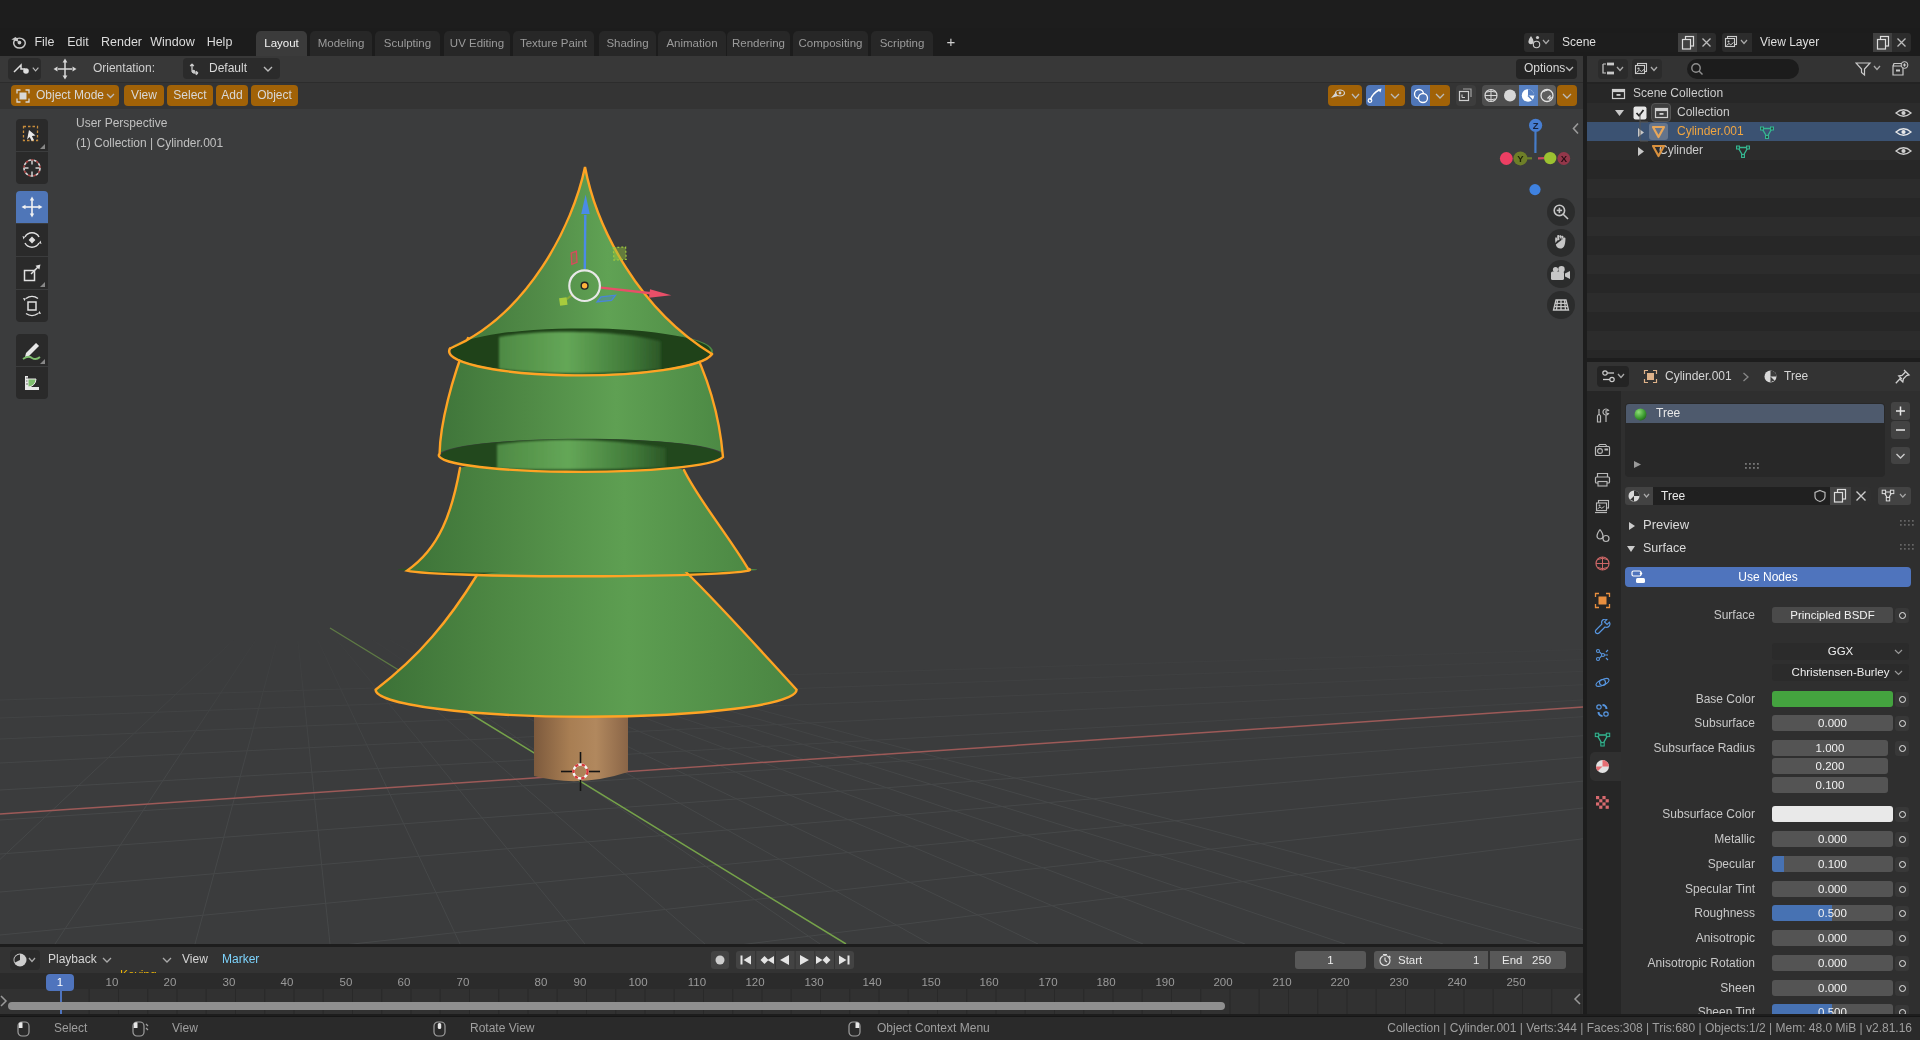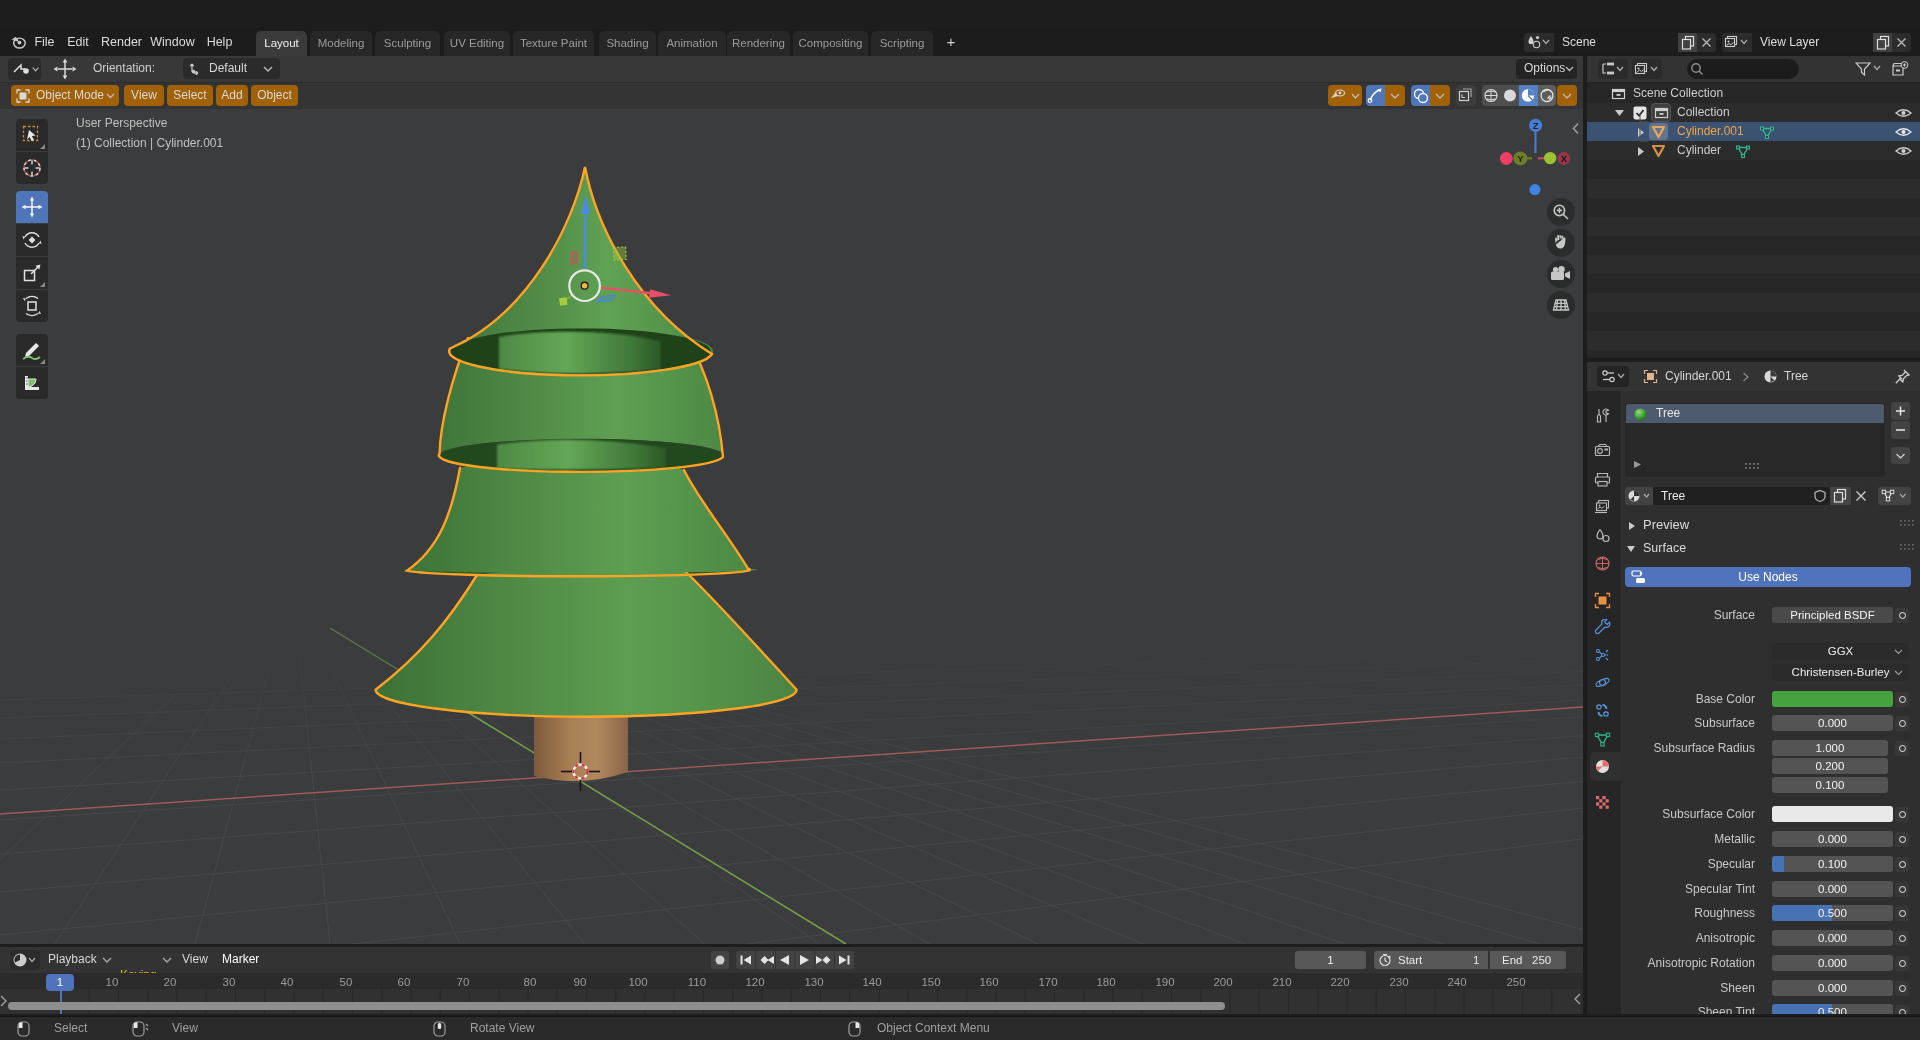--- a/index.html
+++ b/index.html
@@ -574,21 +574,21 @@
           <circle cx="8.5" cy="6" r="2.1" fill="#e8e8e8"></circle>
         </svg>
   </div>
   <div class="orow" style="top:85px;">
     <svg class="abs" style="left:50px;top:6px" width="8" height="9">
           <path d="M1,0 l6,4.5 L1,9 Z" fill="#c9c9c9"></path>
         </svg>
     <svg class="abs" style="left:64px;top:2px" width="15" height="15">
           <path d="M2,3 h11 L7.5,13 Z" fill="none" stroke="#d9913e" stroke-width="2.2" stroke-linejoin="round"></path>
         </svg>
-    <span style="margin-left:90px;">Cylinder</span>
+    <span style="margin-left:72px;">Cylinder</span>
     <svg class="abs" style="left:148px;top:2px" width="16" height="16">
           <path d="M3,4.5 h10 L8,13 Z" fill="none" stroke="#35b590" stroke-width="1.4" stroke-linejoin="round"></path>
           <rect x="1.5" y="3" width="3" height="3" fill="#264d42" stroke="#35b590" stroke-width="1"></rect>
           <rect x="11.5" y="3" width="3" height="3" fill="#264d42" stroke="#35b590" stroke-width="1"></rect>
           <rect x="6.5" y="11.5" width="3" height="3" fill="#264d42" stroke="#35b590" stroke-width="1"></rect>
         </svg>
     <svg class="abs" style="left:308px;top:4px" width="17" height="12">
           <path d="M1,6 Q8.5,-0.5 16,6 Q8.5,12.5 1,6 Z" fill="none" stroke="#cfcfcf" stroke-width="1.3"></path>
           <circle cx="8.5" cy="6" r="2.1" fill="#cfcfcf"></circle>
         </svg>
@@ -887,21 +887,21 @@
     </div>
     <span class="abs" style="left:48px;top:5px;font-size:12px;color:#d5d5d5;">Playback</span>
     <svg class="abs" style="left:102px;top:10px" width="10" height="8">
           <path d="M1,1 l4,4 l4,-4" stroke="#aaa" stroke-width="1.3" fill="none"></path>
         </svg>
     <span class="abs" style="left:120px;top:21px;font-size:12px;color:#eab308;">Keying</span>
     <svg class="abs" style="left:162px;top:10px" width="10" height="8">
           <path d="M1,1 l4,4 l4,-4" stroke="#aaa" stroke-width="1.3" fill="none"></path>
         </svg>
     <span class="abs" style="left:182px;top:5px;font-size:12px;color:#d5d5d5;">View</span>
-    <span class="abs" style="left:222px;top:5px;font-size:12px;color:#ffffff;">Marker</span>
+    <span class="abs" style="left:222px;top:5px;font-size:12px;color:#7dd3fc;">Marker</span>
     <div class="abs" style="left:711px;top:4px;width:18px;height:18px;background:#434343;border-radius:3px;"><svg width="18" height="18">
             <circle cx="9" cy="9" r="4.5" fill="#cdcdcd"></circle>
           </svg></div>
     <div class="abs" style="left:736px;top:4px;width:118px;height:18px;background:#434343;border-radius:3px;">
       <svg width="118" height="18">
         <g fill="#e4e4e4">
           <rect x="4.5" y="4.5" width="2" height="9"></rect>
               <path d="M15,4.5 L7.5,9 L15,13.5 Z"></path>
           <path d="M24.5,9 l4,-4 l4,4 l-4,4 Z"></path>
               <path d="M38,5 L31.5,9 L38,13 Z"></path>
@@ -993,21 +993,21 @@
             <line x1="1581.0" y1="16" x2="1581.0" y2="41"></line>
           </g>
     </svg>
     <div class="fnum" style="left:112px;">10</div>
         <div class="fnum" style="left:170px;">20</div>
     <div class="fnum" style="left:229px;">30</div>
         <div class="fnum" style="left:287px;">40</div>
     <div class="fnum" style="left:346px;">50</div>
         <div class="fnum" style="left:404px;">60</div>
     <div class="fnum" style="left:463px;">70</div>
-        <div class="fnum" style="left:530px;">80</div>
+        <div class="fnum" style="left:541px;">80</div>
     <div class="fnum" style="left:580px;">90</div>
         <div class="fnum" style="left:638px;">100</div>
     <div class="fnum" style="left:697px;">110</div>
         <div class="fnum" style="left:755px;">120</div>
     <div class="fnum" style="left:814px;">130</div>
         <div class="fnum" style="left:872px;">140</div>
     <div class="fnum" style="left:931px;">150</div>
         <div class="fnum" style="left:989px;">160</div>
     <div class="fnum" style="left:1048px;">170</div>
         <div class="fnum" style="left:1106px;">180</div>
@@ -1045,20 +1045,21 @@
   <svg class="abs" style="left:433px;top:4px" width="13" height="16">
         <rect x="1" y="1" width="11" height="14" rx="4" fill="none" stroke="#9f9f9f" stroke-width="1.2"></rect>
         <rect x="4.8" y="2" width="3.4" height="6" rx="1.6" fill="#e8e8e8"></rect>
       </svg>
   <span class="abs" style="left:470px;">Rotate View</span>
   <svg class="abs" style="left:848px;top:4px" width="13" height="16">
         <rect x="1" y="1" width="11" height="14" rx="4" fill="none" stroke="#9f9f9f" stroke-width="1.2"></rect>
         <path d="M11,2.2 a4,4 0 0 0 -3.5,-0.8 l0,5.6 l3.8,0 Z" fill="#e8e8e8"></path>
       </svg>
   <span class="abs" style="left:877px;">Object Context Menu</span>
+  <span class="abs" style="right:8px;">Collection | Cylinder.001 | Verts:344 | Faces:308 | Tris:680 | Objects:1/2 | Mem: 48.0 MiB | v2.81.16</span>
 </div>
 
 <div class="sep-v" style="left:1583px;top:56px;width:4px;height:960px;"></div>
 <div class="sep-h" style="left:1587px;top:358px;width:333px;height:4px;"></div>
 <div class="sep-h" style="left:0px;top:944px;width:1583px;height:3px;"></div>
 <div class="sep-h" style="left:0px;top:1014px;width:1920px;height:2px;"></div>
 <div class="sep-h" style="left:0px;top:82px;width:1583px;height:1px;background:#2c2c2c;"></div>
 </div>
 
 </body></html>

